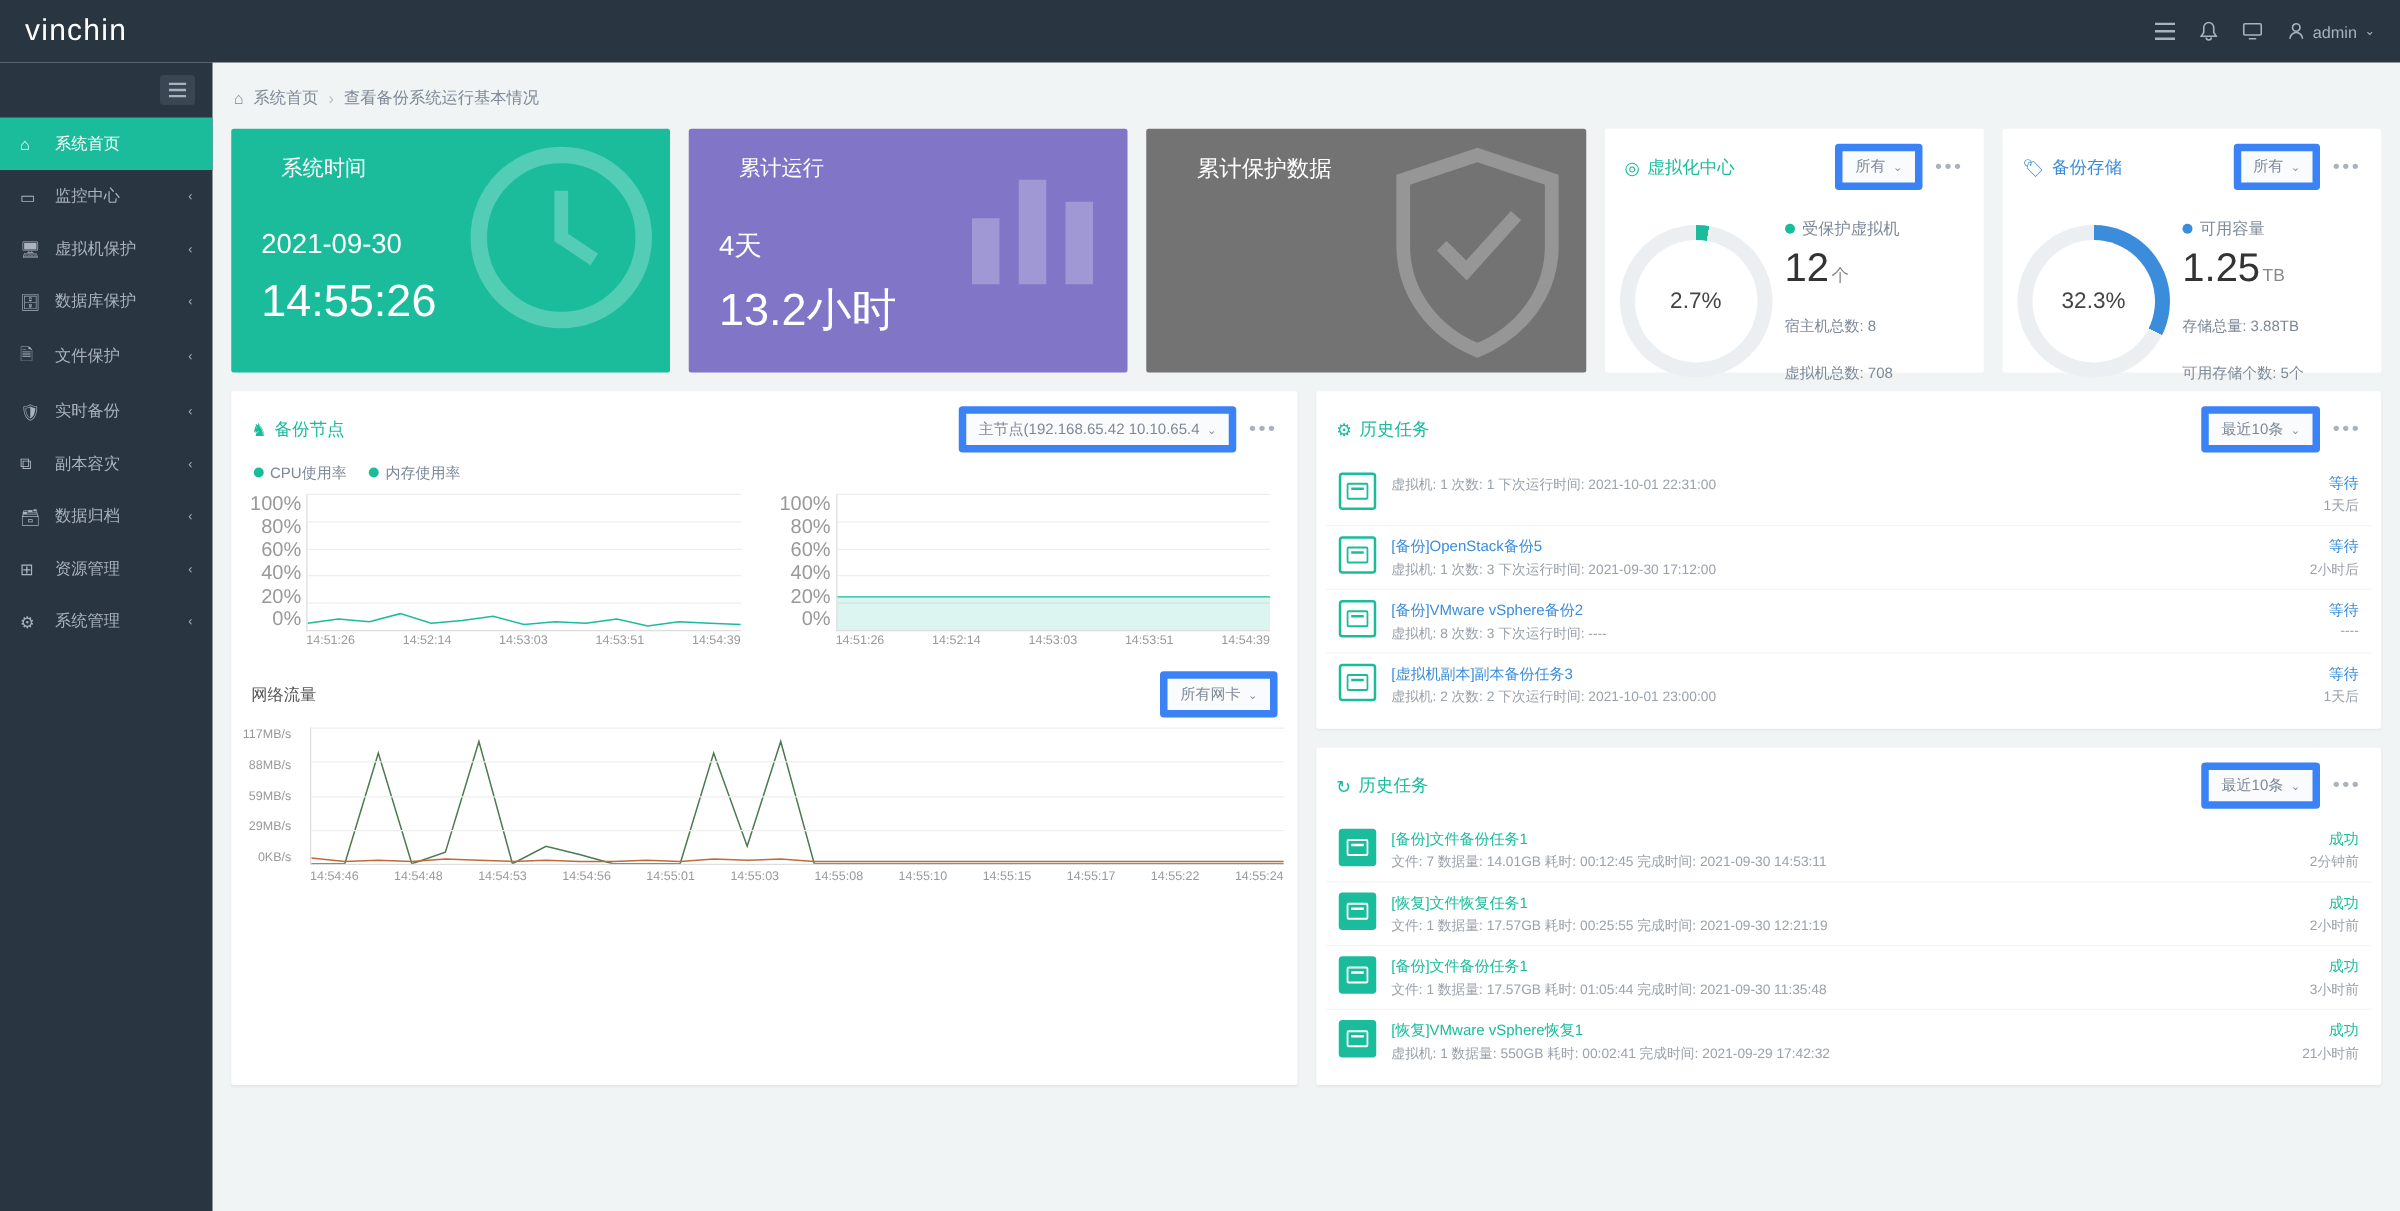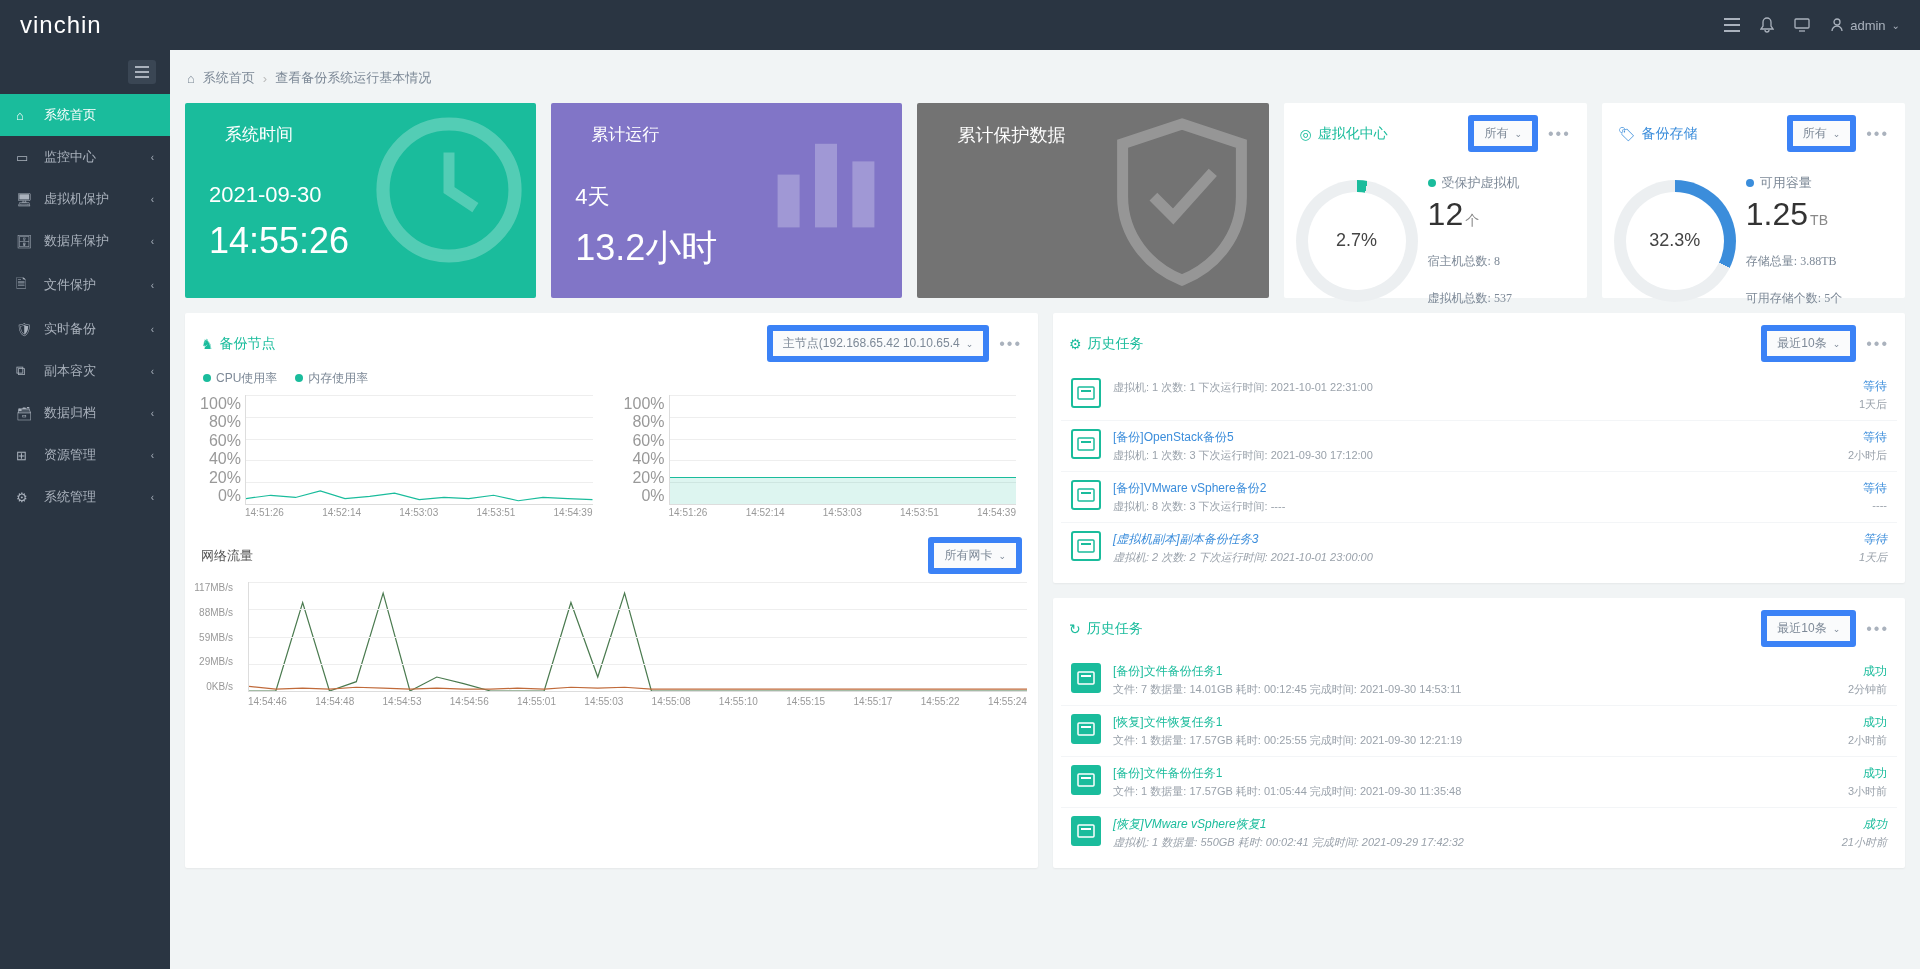--- a/index.html
+++ b/index.html
@@ -52,40 +52,40 @@
 
 
 .gauge-body { display:flex; align-items:center; padding: 14px 12px 18px; gap: 10px;}
 .gauge-circle { width:122px; height:122px; border-radius:50%; position:relative; flex-shrink:0;}
 .gauge-circle::after{ content:""; position:absolute; inset:12px; background:#fff; border-radius:50%;}
 .gauge-label { position:absolute; inset:0; display:flex; align-items:center; justify-content:center; font-size:18px; color:#444; z-index:1; font-weight:500;}
 .gauge-stats { flex:1; font-size:13px; color:#7d8997;}
 .gauge-stats .legend-dot { display:inline-block; width:8px; height:8px; border-radius:50%; margin-right:6px;}
 .gauge-stats .bigval { font-size:32px; color:#333; font-weight:400; margin:4px 0;}
 .gauge-stats .bigval .unit{ font-size:14px; color:#888; margin-left:2px;}
-.gauge-stats .line { margin-top:20px; font-size:12px;font-family:Liberation Serif, serif;}
+.gauge-stats .line { margin-top:20px; font-size:12px;}
 .legend { display:flex; gap:18px; font-size:12px; color:#7d8997; padding: 0 18px;}
 .legend .dot{ display:inline-block; width:8px; height:8px; border-radius:50%; margin-right:5px;}
 .chart-row { display:flex; gap: 30px; padding: 8px 18px 6px;}
 .chart-box { flex:1; position:relative; height: 130px;}
 .y-axis { position:absolute; left:0; top:0; bottom:20px; width:38px; display:flex; flex-direction:column; justify-content:space-between; align-items:flex-end; font-size:16px; color:#999;}
 .plot { position:absolute; left:42px; right:4px; top:0; bottom:20px; border-left:1px solid #ddd; border-bottom:1px solid #ddd;}
 .gridline { position:absolute; left:0; right:0; border-top:1px solid #eee;}
 .x-axis { position:absolute; left:42px; right:4px; bottom:0; height:18px; display:flex; justify-content:space-between; font-size:10px; color:#999;}
 .area-fill { position:absolute; left:0; right:0; bottom:0; background: rgba(26,188,156,0.15); border-top: 1.5px solid #1abc9c;}
 
 .net-chart { padding: 0 11px 14px; position:relative;}
 .net-plot { position:relative; height: 130px; margin-left:52px;}
 .net-y { position:absolute; left:0; top:0; width:48px; height:110px; display:flex; flex-direction:column; justify-content:space-between; align-items:flex-end; font-size:10px; color:#999;}
 .net-x { display:flex; justify-content:space-between; font-size:10px; color:#999; margin-left:52px; margin-top:4px;}
 
 
 .task-list { padding: 0 8px 10px;}
 .task-row { display:flex; align-items:flex-start; padding: 8px 10px; border-bottom:1px solid #f3f5f7; gap:12px;}
-.task-row:last-child{ border-bottom:none;font-style:italic;}
+.task-row:last-child{ border-bottom:none;}
 .task-icon { width:30px; height:30px; border-radius:3px; display:flex; align-items:center; justify-content:center; flex-shrink:0;}
 .task-icon.green-o { border:2px solid #1abc9c; color:#1abc9c;}
 .task-icon.green-f { background:#1abc9c; color:#fff;}
 .task-main { flex:1; min-width:0;}
 .task-title { font-size:12px; }
 .task-title.blue { color:#3b8ddb;}
 .task-title.teal { color:#1abc9c;}
 .task-sub { font-size:11px; color:#9aa2ab; margin-top:2px;}
 .task-right { text-align:right; font-size:11px; color:#9aa2ab; white-space:nowrap;}
 .task-right .status { font-size:12px; margin-bottom:2px;}
@@ -248,21 +248,21 @@
           </div>
         </div>
         <div class="gauge-body">
           <div class="gauge-circle" id="gauge1" style="background: conic-gradient(rgb(26, 188, 156) 0deg, rgb(26, 188, 156) 9.72deg, rgb(236, 239, 241) 9.72deg, rgb(236, 239, 241) 360deg);">
               <div class="gauge-label">2.7%</div>
             </div>
           <div class="gauge-stats">
             <div><span class="legend-dot" style="background:#1abc9c"></span><span>受保护虚拟机</span></div>
             <div class="bigval"><span>12</span><span class="unit">个</span></div>
             <div class="line">宿主机总数: 8</div>
-            <div class="line">虚拟机总数: 537</div>
+            <div class="line">虚拟机总数: 708</div>
           </div>
         </div>
       </div>
 
       <div class="panel" style="height:195px;">
         <div class="panel-header">
           <div class="panel-title blue">
               <span>🏷</span>
               <span>备份存储</span>
             </div>

